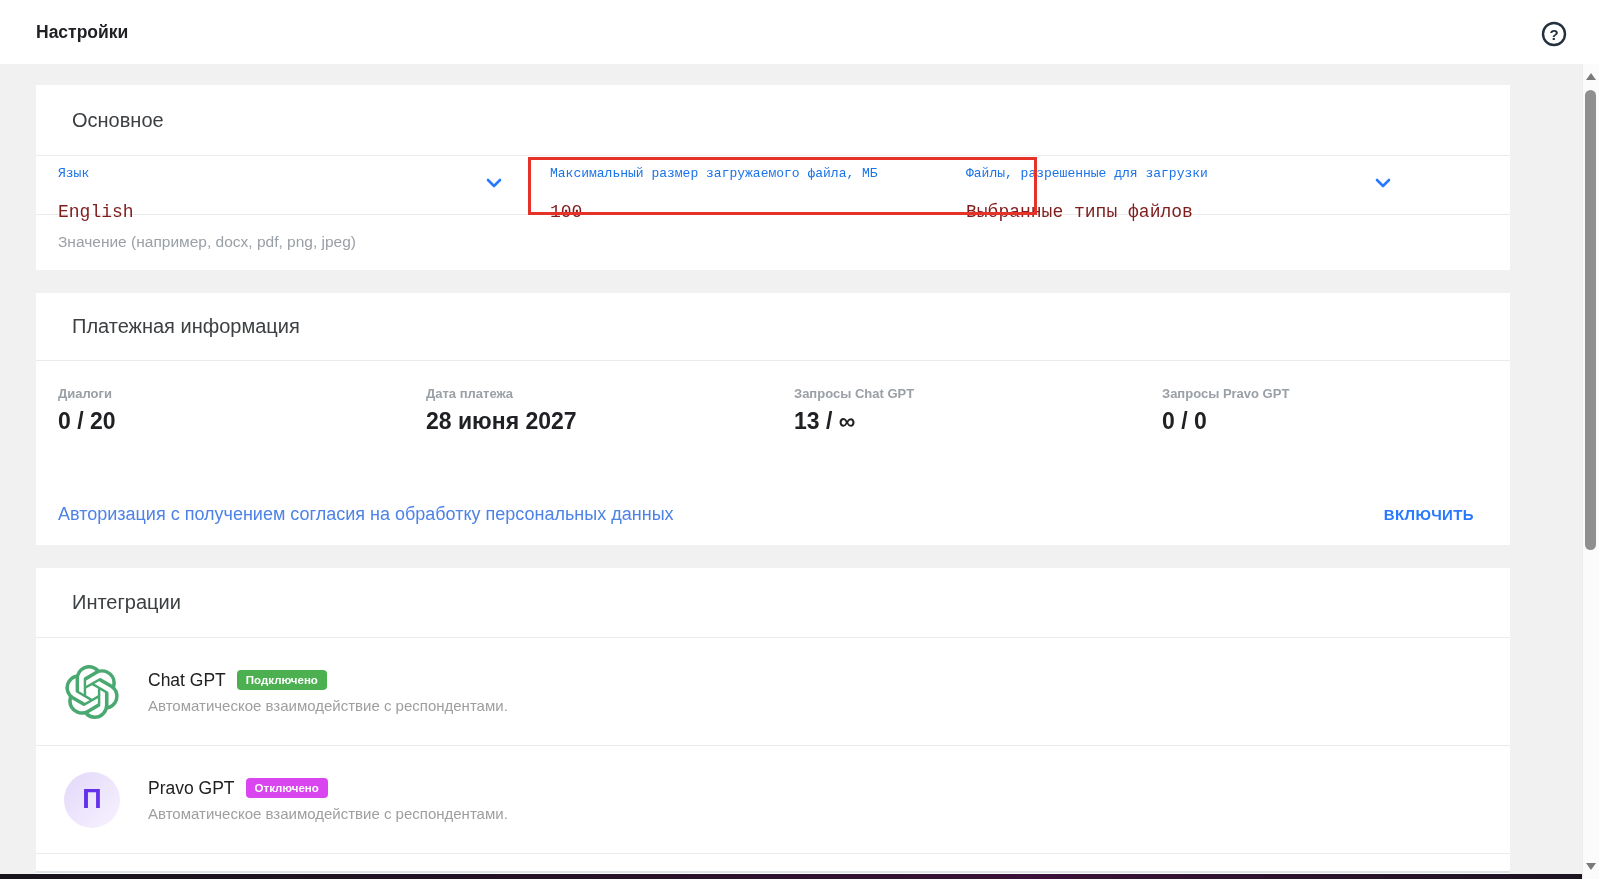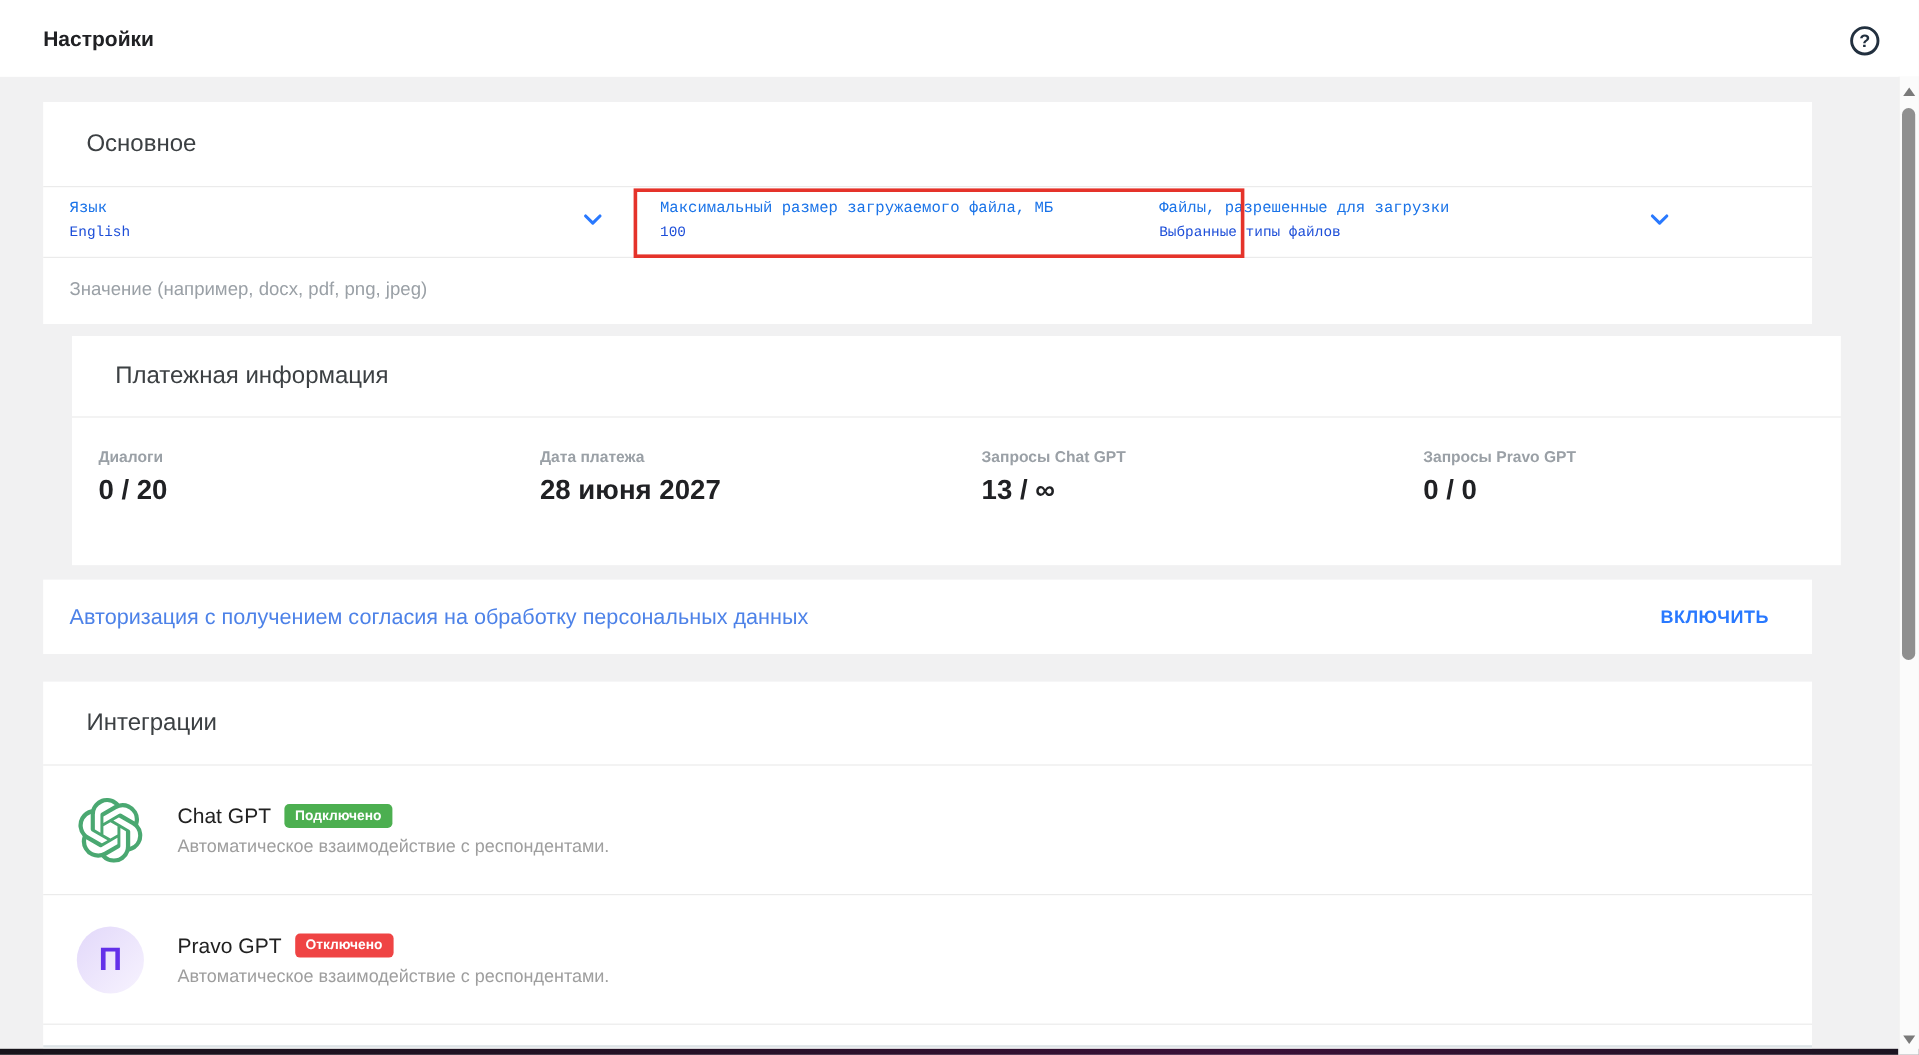--- a/index.html
+++ b/index.html
@@ -15,27 +15,27 @@
   .help-btn{position:absolute;left:1540px;top:20px;width:28px;height:28px;cursor:pointer;}
   
   .card{position:absolute;left:36px;width:1474px;background:#ffffff;box-sizing:border-box;}
   .card-title-row{height:71px;border-bottom:1px solid #ebebeb;display:flex;align-items:center;padding-left:36px;box-sizing:border-box;text-align:center;}
   .card-title{font-size:20px;color:#3c4043;}
   
   #card-general{top:85px;height:185px;}
   .fields-row{height:59px;border-bottom:1px solid #ebebeb;display:flex;box-sizing:border-box;}
   .field{position:relative;box-sizing:border-box;padding:9px 0 0 22px;font-family:Liberation Mono, monospace;}
   .field-label{font-size:13px;color:#1a73e8;line-height:17px;}
-  .field-value{font-size:12px;color:#1d4ed8;line-height:21px;margin-top:2px;}
+  .field-value{font-size:18px;color:#7f1d1d;line-height:21px;margin-top:20px;}
   .chevron{position:absolute;right:26px;top:22px;width:16px;height:10px;}
   .chevron polyline{fill:none;stroke:#2979ff;stroke-width:2.6;stroke-linecap:round;stroke-linejoin:round;}
   .hint-row{height:54px;display:flex;align-items:center;padding-left:22px;font-size:15.5px;color:#9aa0a6;box-sizing:border-box;}
   .highlight-box{position:absolute;left:492px;top:72px;width:509px;height:58px;border:3px solid #e5332a;box-sizing:border-box;pointer-events:none;z-index:4;}
   
-  #card-billing{top:280px;height:191px;margin-left:24px;}
+  #card-billing{top:293px;height:191px;}
   #card-billing .card-title-row{height:68px;}
   .stats-row{display:flex;padding-top:25px;}
   .stat{width:368px;padding-left:22px;box-sizing:border-box;}
   .stat-label{font-size:13px;color:#9aa0a6;font-weight:700;}
   .stat-value{font-size:23px;color:#202124;margin-top:7px;font-weight:bold;}
   
   #card-auth{top:483px;height:62px;display:flex;align-items:center;justify-content:space-between;padding:0 30px 0 22px;}
   .auth-text{font-size:18px;color:#4d82e8;}
   .auth-action{font-size:15px;font-weight:700;color:#2979ff;letter-spacing:.4px;cursor:pointer;background:none;border:none;font-family:inherit;}
   
@@ -149,21 +149,21 @@
     </div>
   </div>
 
   <div class="integration-row">
     <div class="integration-avatar">
       <div class="avatar-circle">П</div>
     </div>
     <div class="integration-info">
       <div class="integration-title-line">
         <span class="integration-name">Pravo GPT</span>
-        <span class="badge" style="background-color: #ef4444; text-align: center;">Отключено</span>
+        <span class="badge" style="background-color: #d946ef; text-align: center;">Отключено</span>
       </div>
       <div class="integration-desc">Автоматическое взаимодействие с респондентами.</div>
     </div>
   </div>
 </div>
 
 <div class="bottom-light-line"></div>
 <div class="bottom-dark-strip"></div>
 
 <div class="scrollbar">

